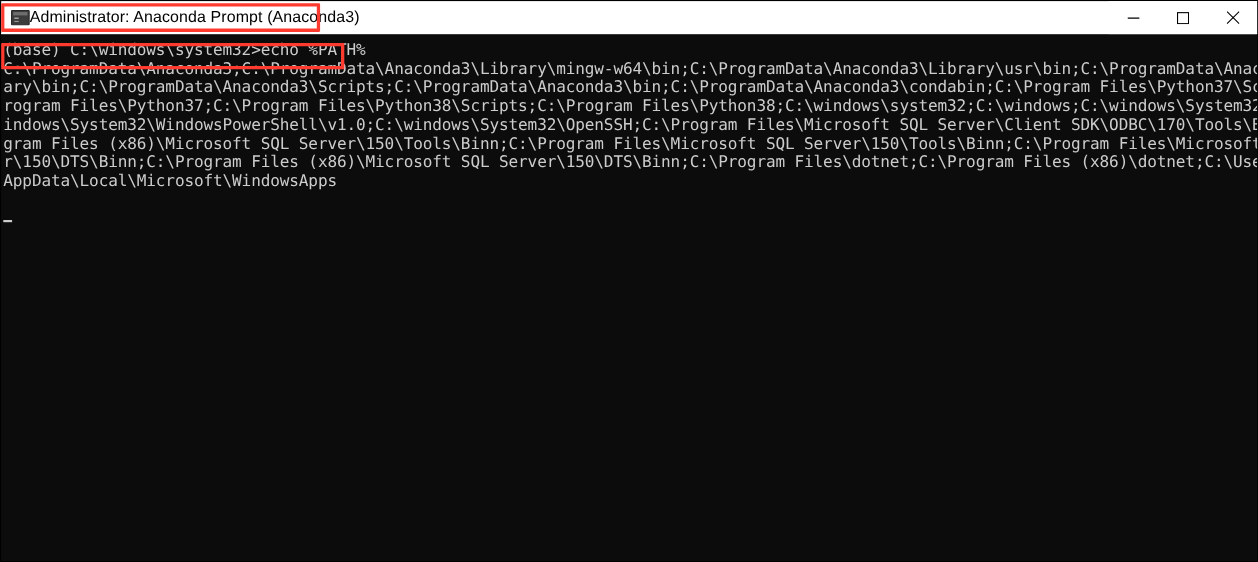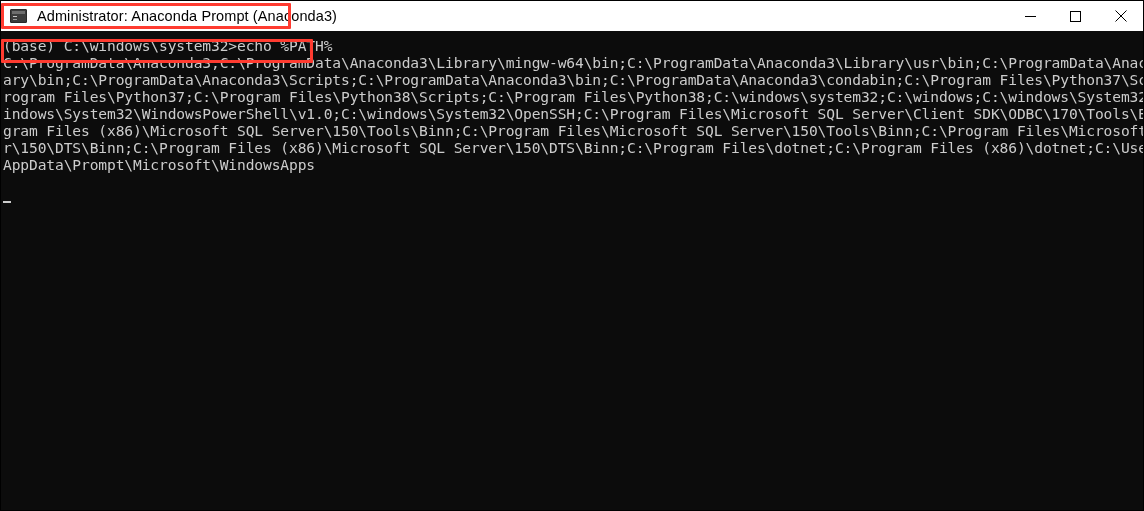--- a/index.html
+++ b/index.html
@@ -63,21 +63,20 @@
     content: "";
     position: absolute;
     left: 2px;
     top: 6px;
     width: 4px;
     height: 1px;
     background: #c8c8c8;
     box-shadow: 0 3px 0 0 #9a9a9a;
   }
   .title-text {
-    margin-left: 10px;
     font-family: "Liberation Sans", sans-serif;
     font-size: 14.5px;
     color: #000000;
     white-space: nowrap;
     letter-spacing: 0.1px;
   }
 
   .win-controls {
     position: absolute;
     right: 0;
@@ -181,21 +180,21 @@
   </div>
 
   <div class="console">
     <div class="console-line">(base) C:\windows\system32&gt;echo %PATH%</div>
     <div class="console-line">C:\ProgramData\Anaconda3;C:\ProgramData\Anaconda3\Library\mingw-w64\bin;C:\ProgramData\Anaconda3\Library\usr\bin;C:\ProgramData\Anaconda3\Libr</div>
     <div class="console-line">ary\bin;C:\ProgramData\Anaconda3\Scripts;C:\ProgramData\Anaconda3\bin;C:\ProgramData\Anaconda3\condabin;C:\Program Files\Python37\Scripts;C:\P</div>
     <div class="console-line">rogram Files\Python37;C:\Program Files\Python38\Scripts;C:\Program Files\Python38;C:\windows\system32;C:\windows;C:\windows\System32\Wbem;C:\w</div>
     <div class="console-line">indows\System32\WindowsPowerShell\v1.0;C:\windows\System32\OpenSSH;C:\Program Files\Microsoft SQL Server\Client SDK\ODBC\170\Tools\Binn;C:\Pro</div>
     <div class="console-line">gram Files (x86)\Microsoft SQL Server\150\Tools\Binn;C:\Program Files\Microsoft SQL Server\150\Tools\Binn;C:\Program Files\Microsoft SQL Serve</div>
     <div class="console-line">r\150\DTS\Binn;C:\Program Files (x86)\Microsoft SQL Server\150\DTS\Binn;C:\Program Files\dotnet;C:\Program Files (x86)\dotnet;C:\Users\lokesh\</div>
-    <div class="console-line">AppData\Prompt\Microsoft\WindowsApps</div>
+    <div class="console-line">AppData\Local\Microsoft\WindowsApps</div>
     <div class="console-line blank"> </div>
     <div class="console-line"><span class="cursor"></span></div>
   </div>
 
   <div class="anno" id="anno-title"></div>
   <div class="anno" id="anno-cmd"></div>
 
 </div>
 
 </body></html>

